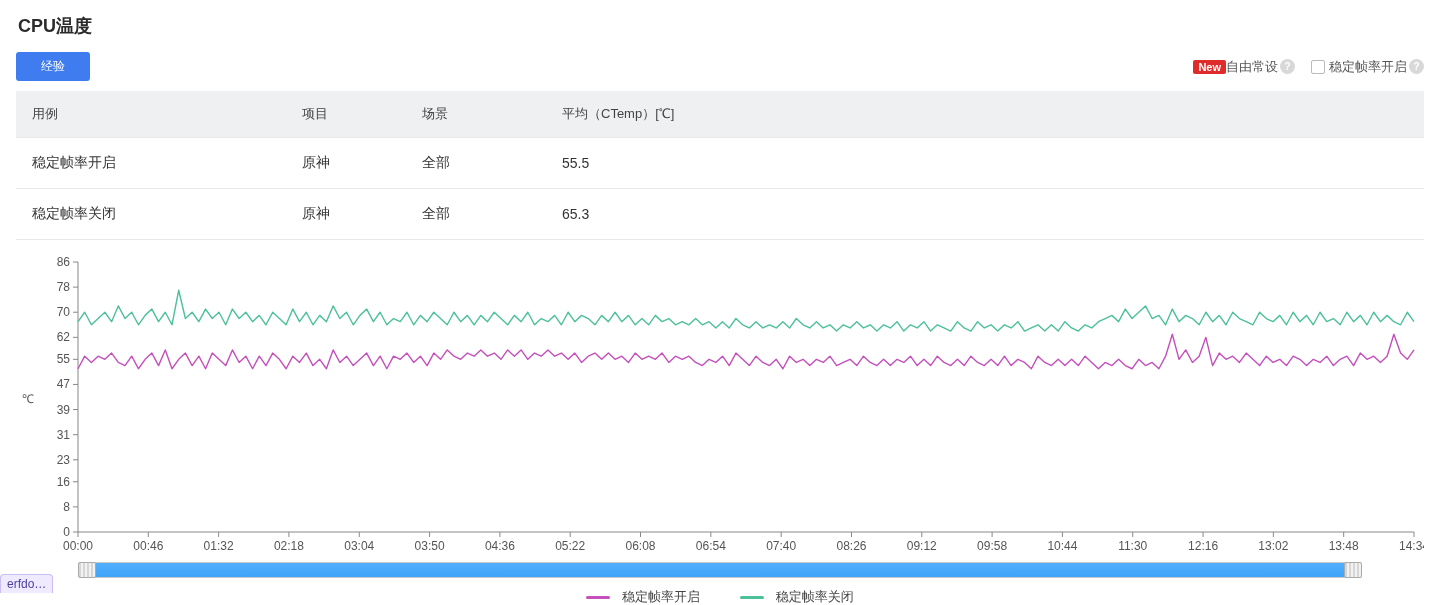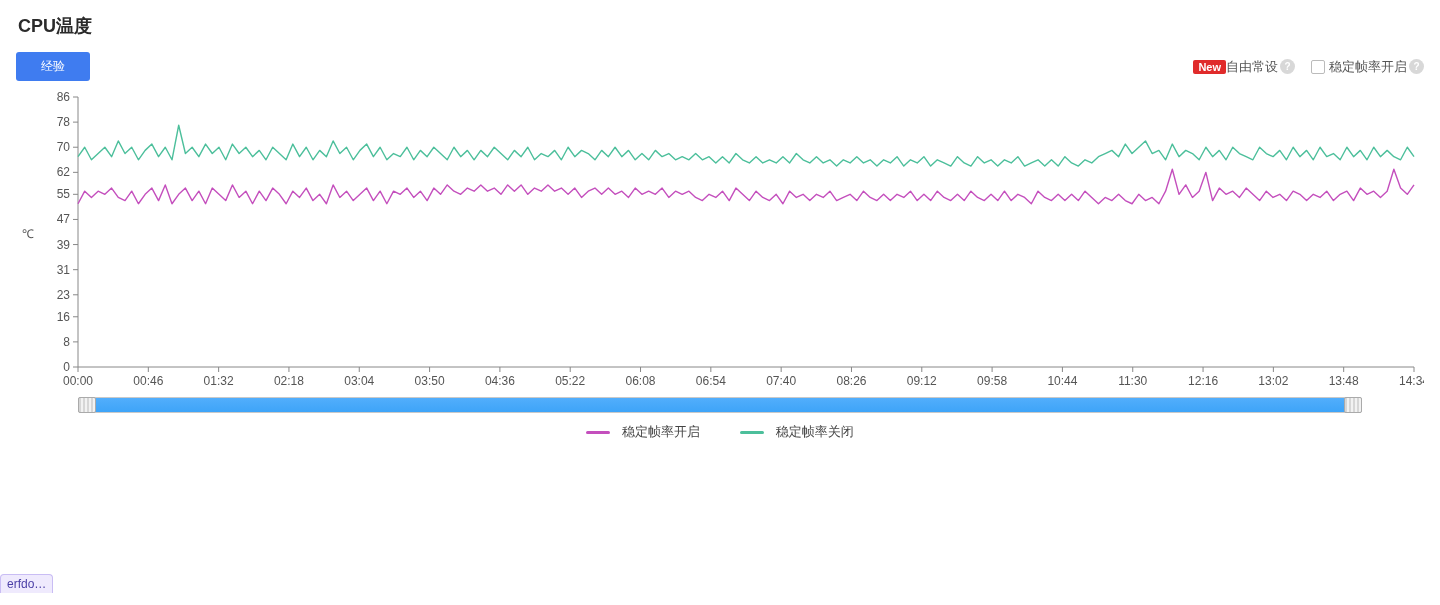--- a/index.html
+++ b/index.html
@@ -104,20 +104,44 @@
         <span class="help-icon">?</span>
       </div>
       <div class="opt-group">
         <span class="checkbox"></span>
         <span>稳定帧率开启</span>
         <span class="help-icon">?</span>
       </div>
     </div>
   </div>
 
+  <table class="data">
+    <thead>
+      <tr>
+        <th style="width:270px">用例</th>
+        <th style="width:120px">项目</th>
+        <th style="width:140px">场景</th>
+        <th>平均（CTemp）[℃]</th>
+      </tr>
+    </thead>
+    <tbody>
+      <tr>
+        <td>稳定帧率开启</td>
+        <td>原神</td>
+        <td>全部</td>
+        <td>55.5</td>
+      </tr>
+      <tr>
+        <td>稳定帧率关闭</td>
+        <td>原神</td>
+        <td>全部</td>
+        <td>65.3</td>
+      </tr>
+    </tbody>
+  </table>
 
   <div class="chart-wrap">
     <span class="y-unit">℃</span>
     <svg class="chart" id="line-chart" width="1408" height="300">
         <line x1="62" y1="6" x2="62" y2="276" stroke="#888" stroke-width="1"></line>
         <line x1="62" y1="276" x2="1398" y2="276" stroke="#888" stroke-width="1"></line>
         <line x1="57" y1="6" x2="62" y2="6" stroke="#888"></line>
         <text x="54" y="10" text-anchor="end" font-size="12" fill="#555">86</text>
         <line x1="57" y1="31.116279069767444" x2="62" y2="31.116279069767444" stroke="#888"></line>
         <text x="54" y="35.116279069767444" text-anchor="end" font-size="12" fill="#555">78</text>

